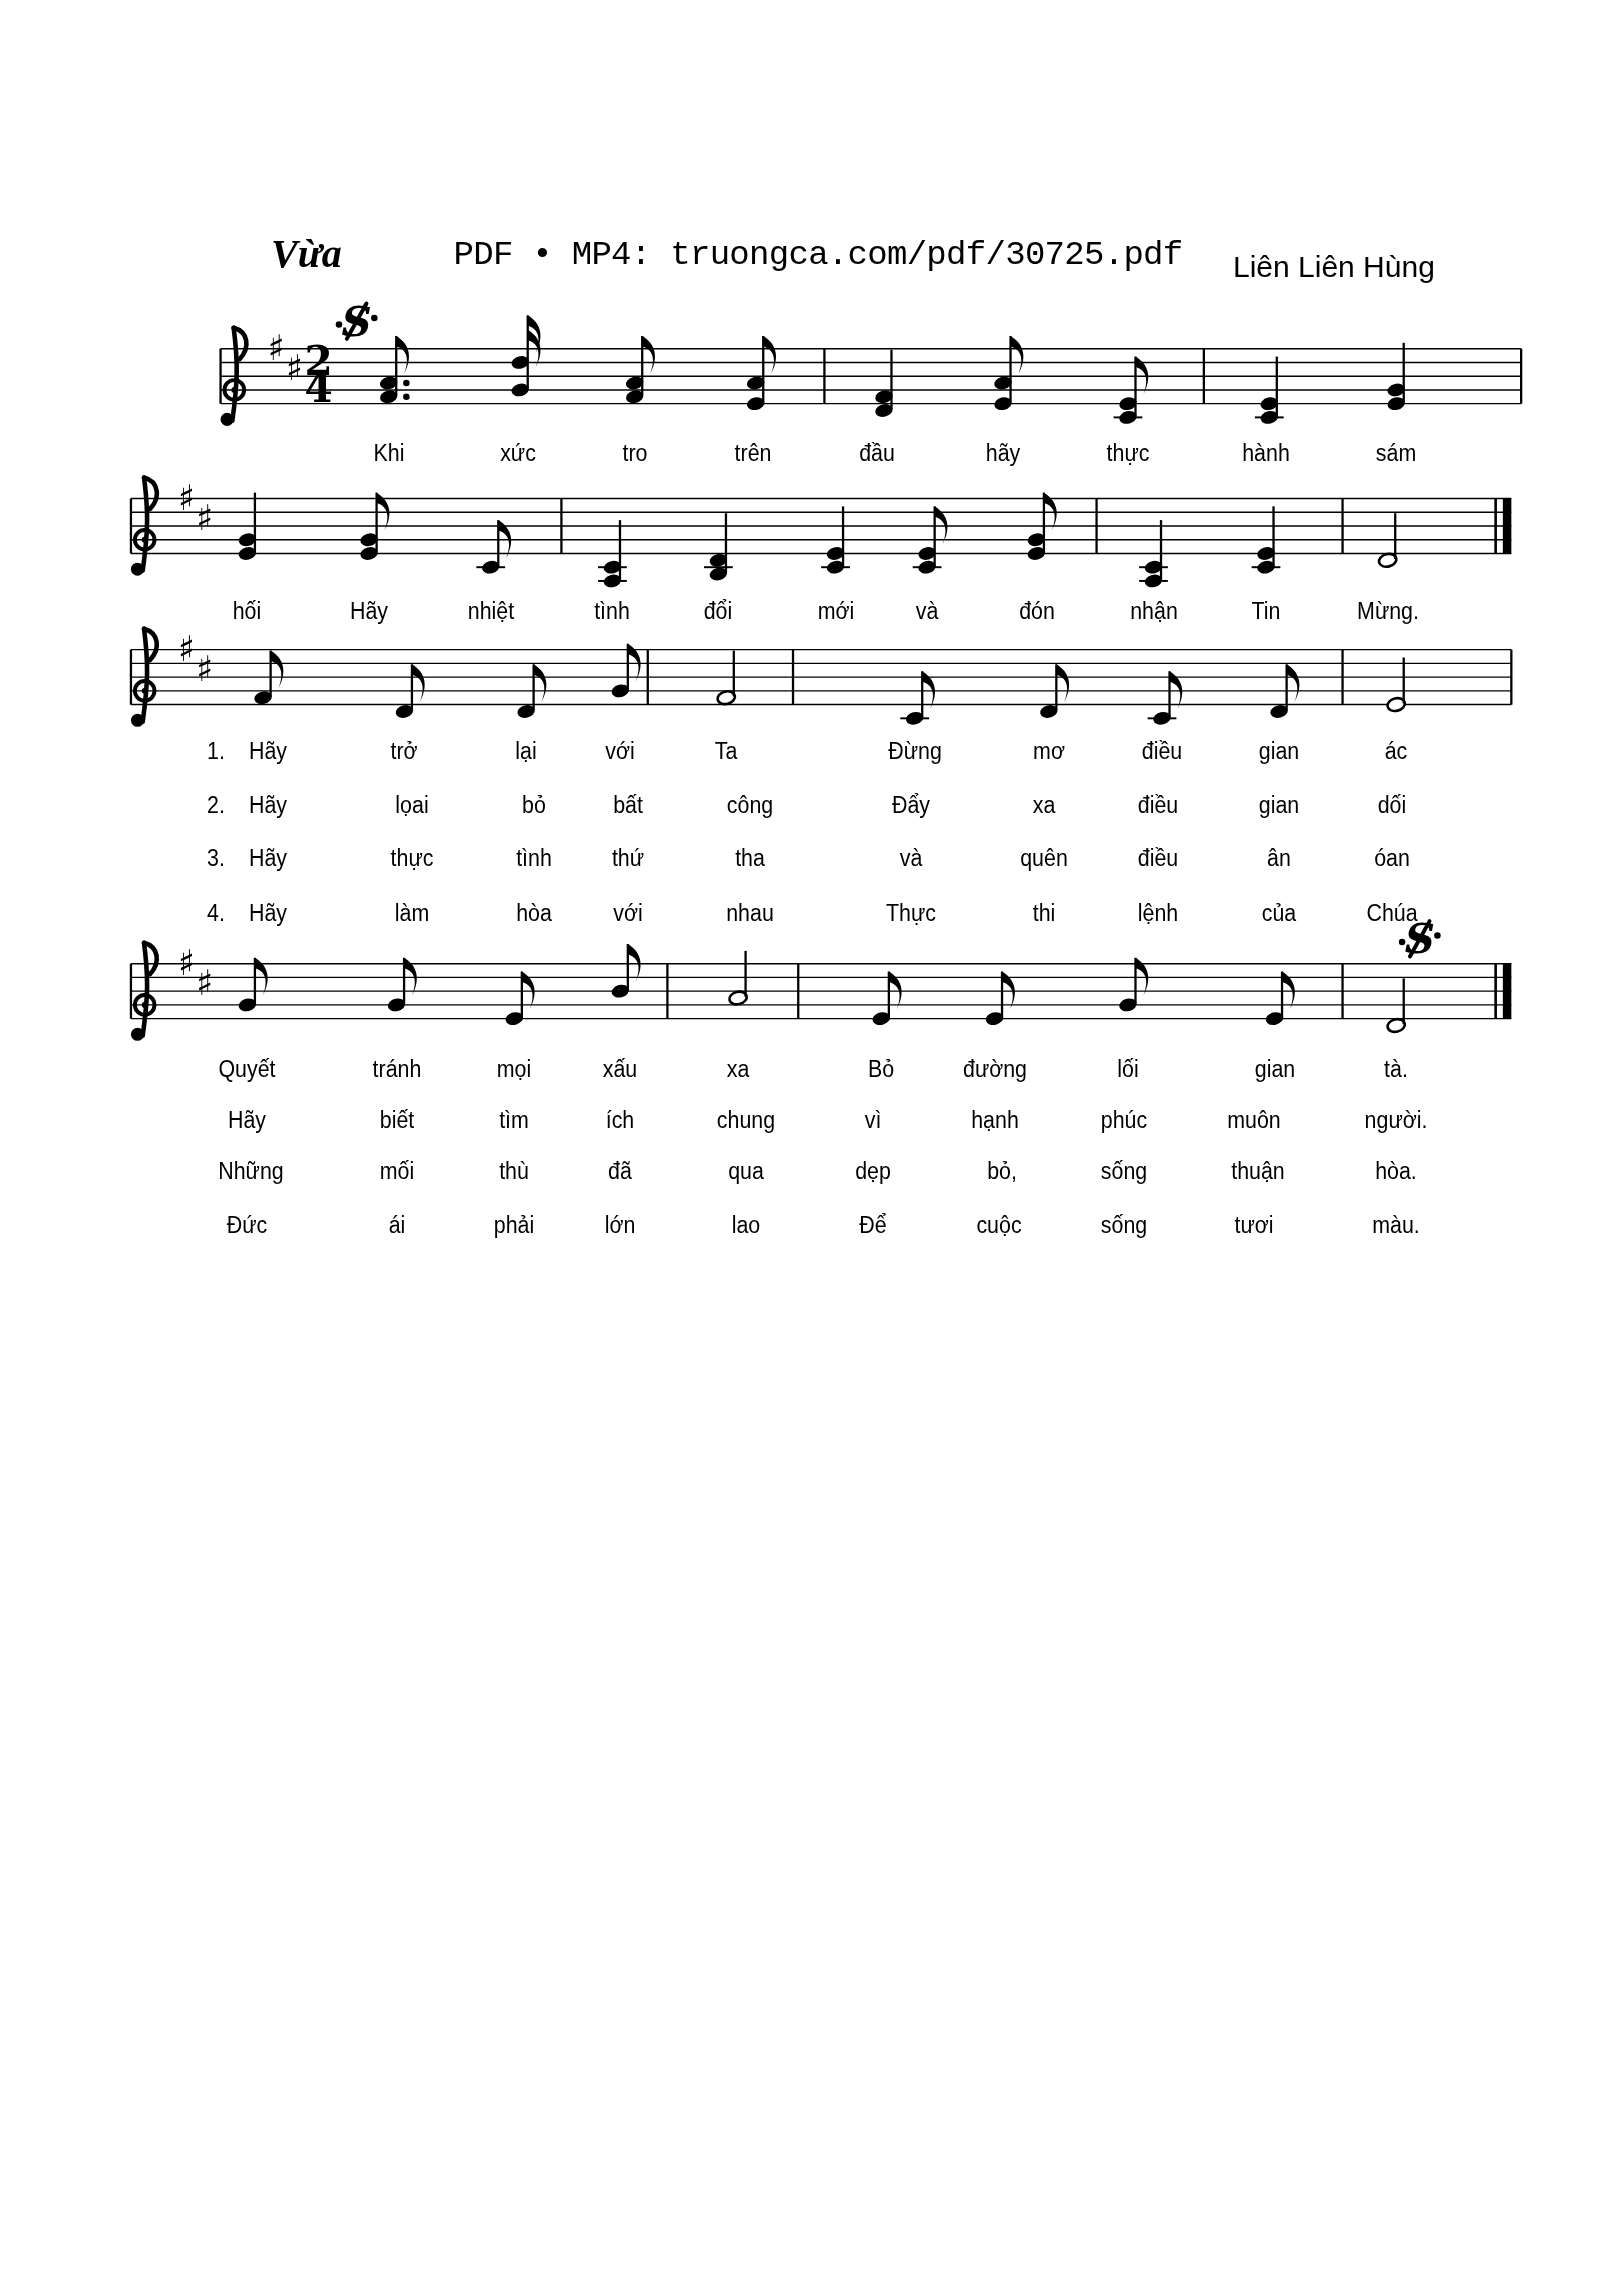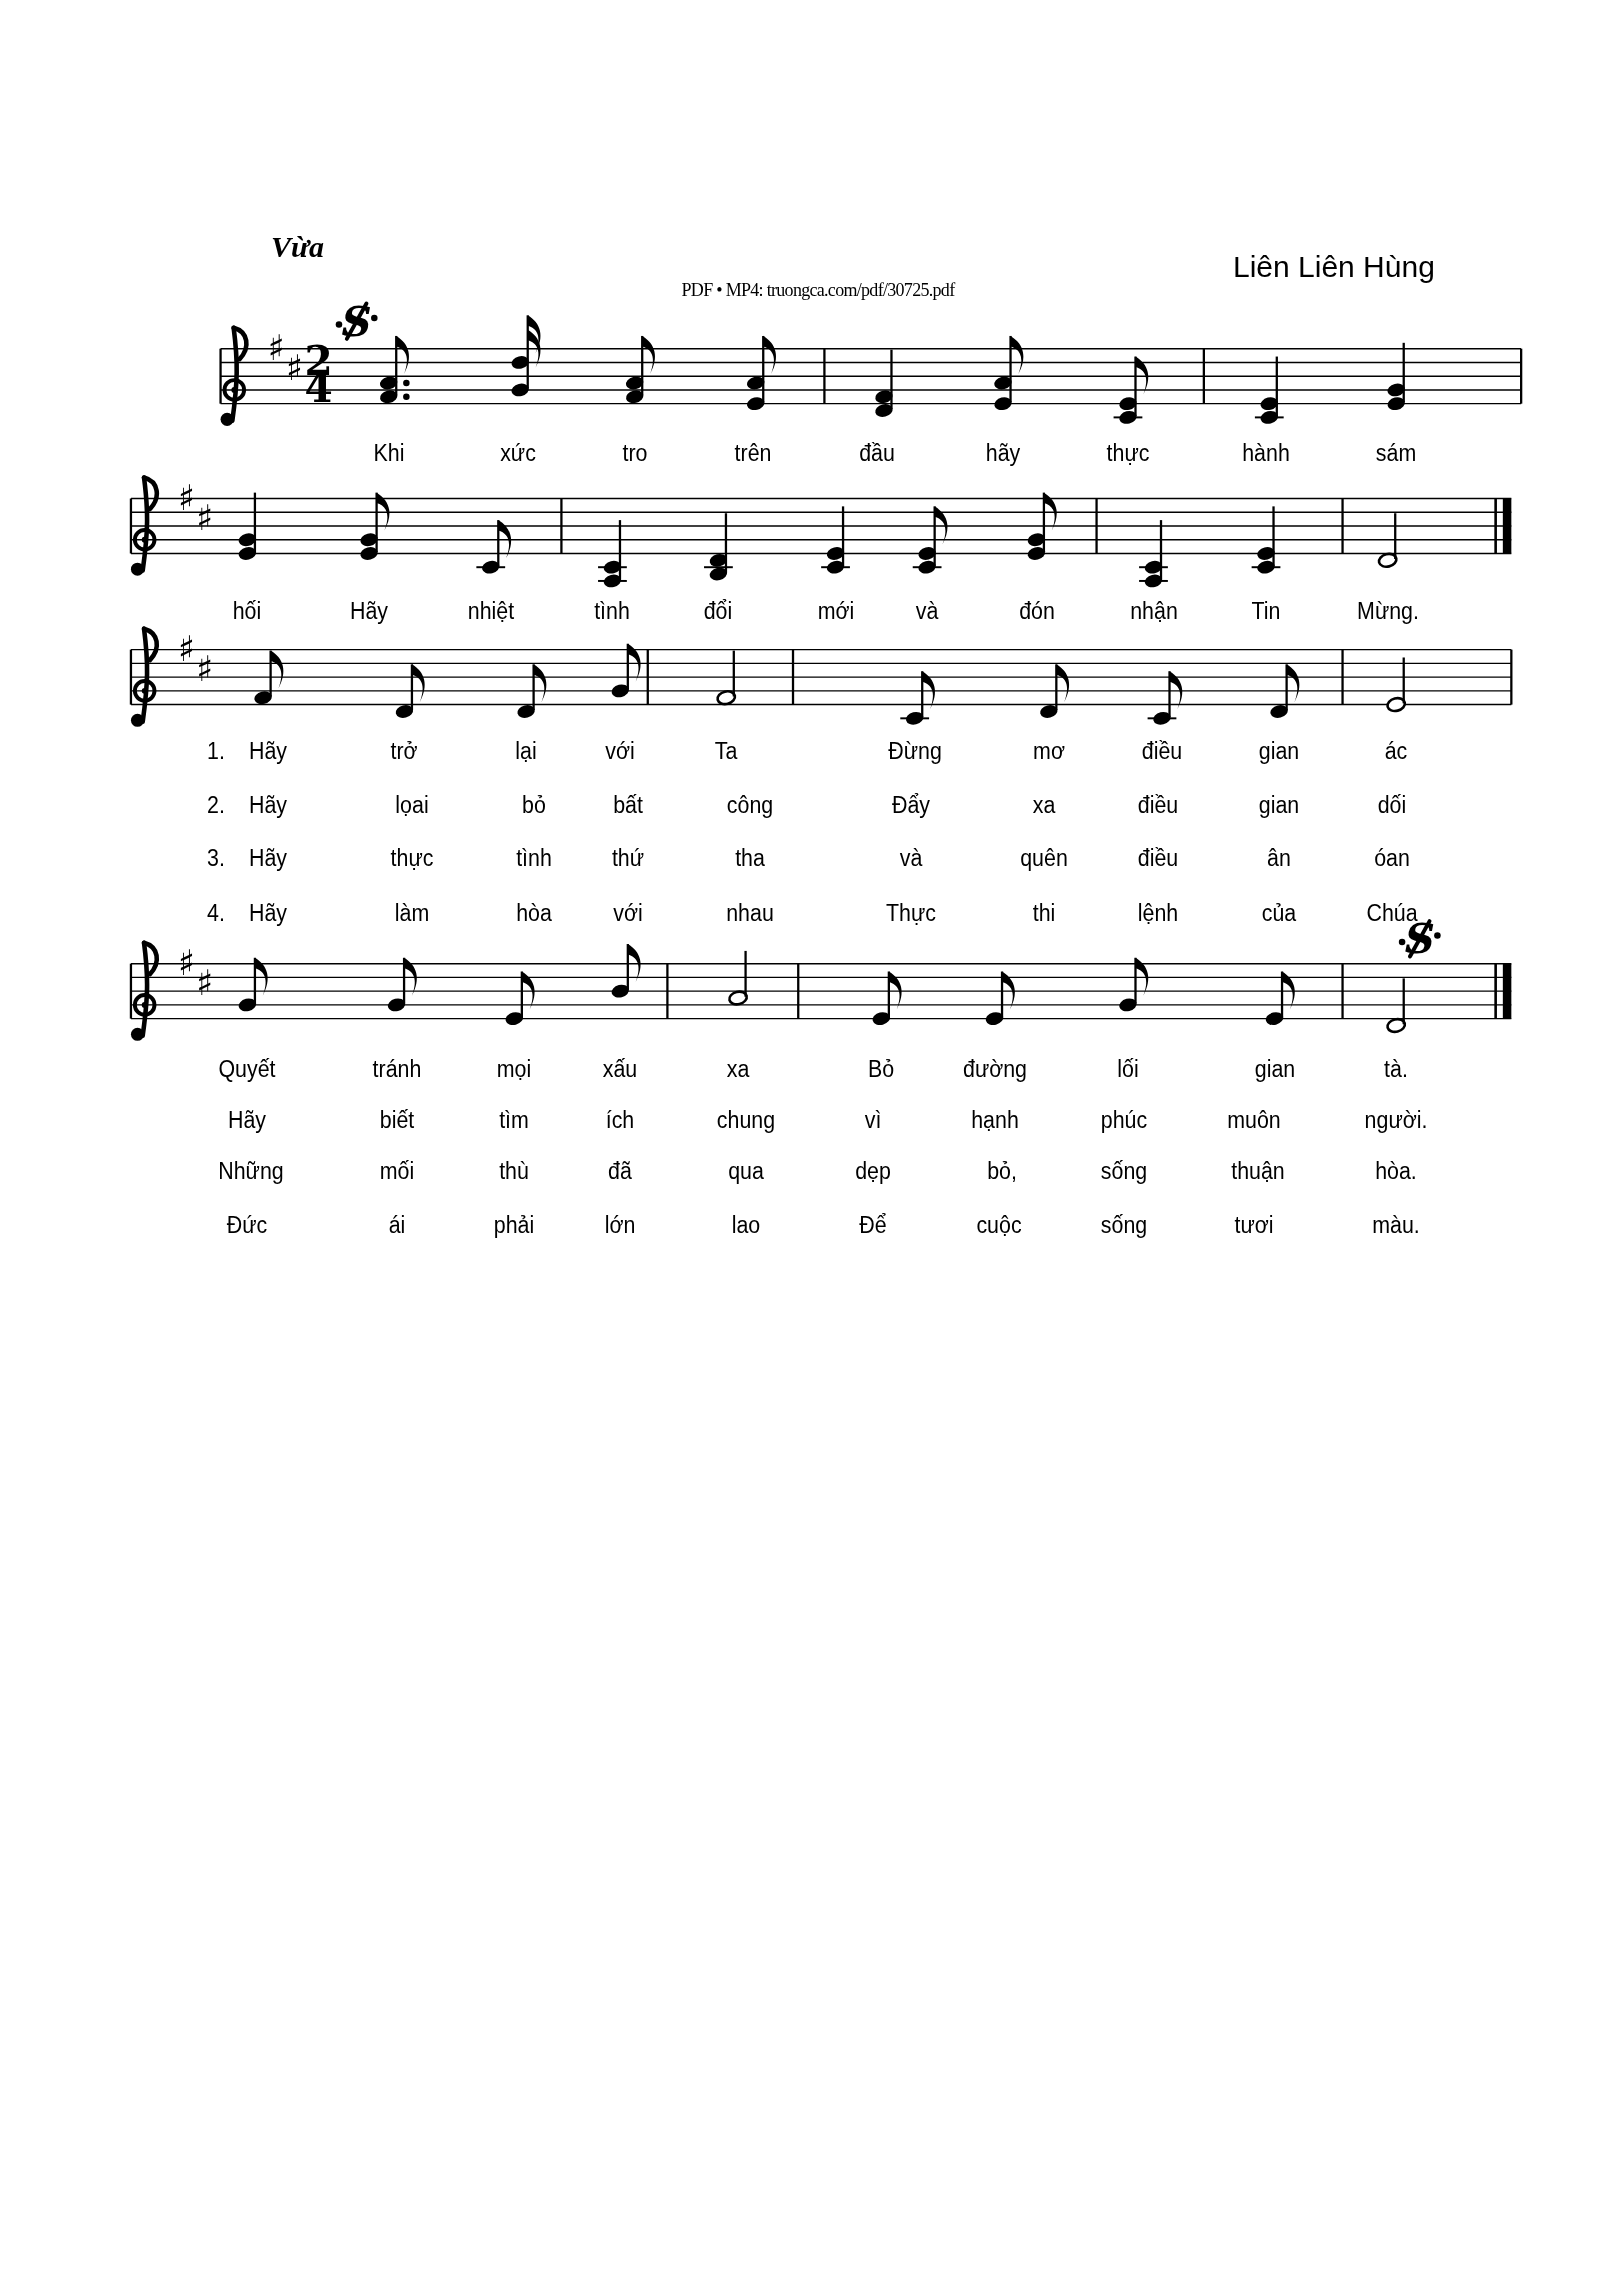--- a/index.html
+++ b/index.html
@@ -1,23 +1,23 @@
 <!DOCTYPE html>
 <html style="font-size:10.5px"><head>
 <meta charset="utf-8">
 <style>
   html,body{margin:0;padding:0;background:#888;}
   .page{position:relative;width:1622px;height:2295px;background:#ffffff;color:#000;
         font-family:"Liberation Sans",sans-serif;overflow:hidden;margin:0 auto;}
   .title{position:absolute;top:131px;left:0;width:100%;text-align:center;
          font-size:58px;font-weight:bold;letter-spacing:0.7px;}
   .tempo{position:absolute;left:271px;top:230px;font-family:"Liberation Serif",serif;
-         font-style:italic;font-weight:bold;font-size:30px;}
+         font-style:italic;font-weight:bold;font-size:40px;}
   .link-line{position:absolute;top:236px;left:818px;transform:translateX(-50%);
-         font-family:Liberation Serif, serif;font-size:18px;letter-spacing:-0.7px;white-space:nowrap;margin-top:44px;}
+         font-family:Liberation Mono, monospace;font-size:34px;letter-spacing:-0.7px;white-space:nowrap;}
   .composer{position:absolute;left:1233px;top:250px;font-size:30px;white-space:nowrap;}
   svg.score{position:absolute;left:0;top:0;}
   .lyrics-layer{position:absolute;left:0;top:0;width:100%;height:100%;}
   .lyric-word{position:absolute;transform:translateX(-50%) scaleX(0.93);
          font-size:23px;white-space:nowrap;line-height:1;}
 </style>
 </head>
 <body>
 
 <div class="page">

